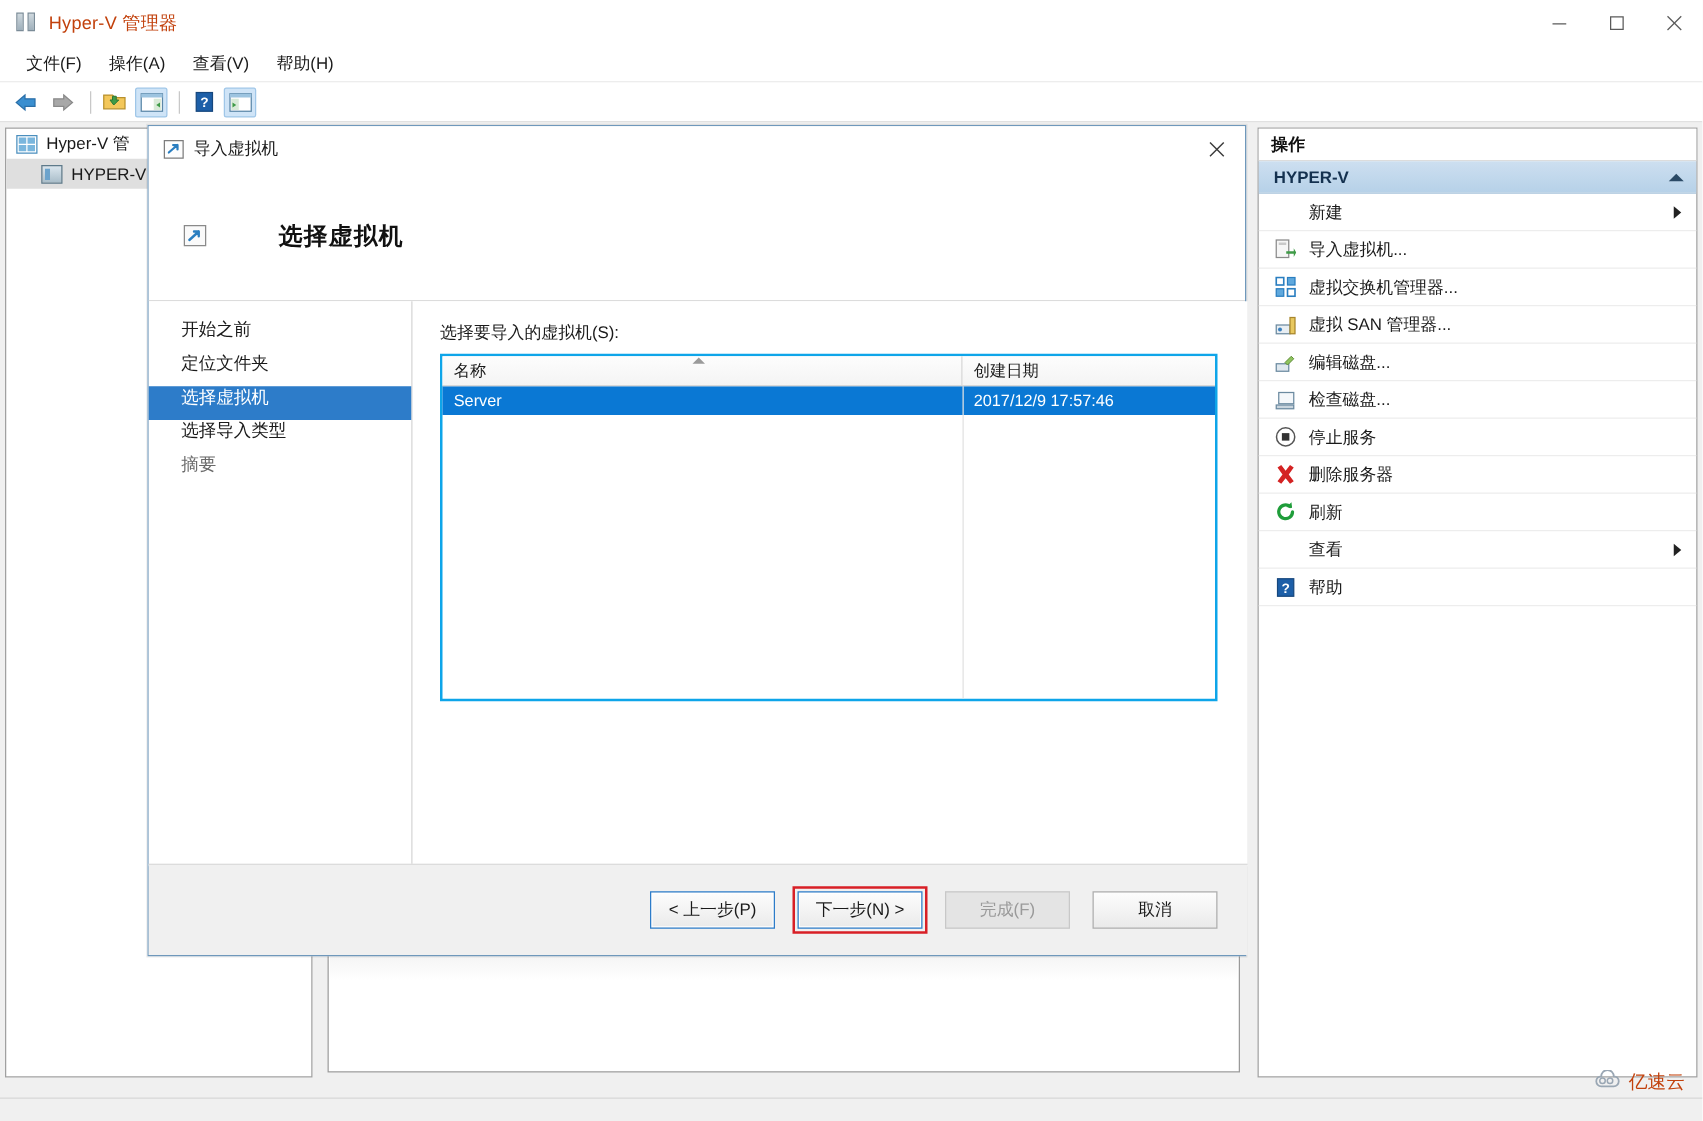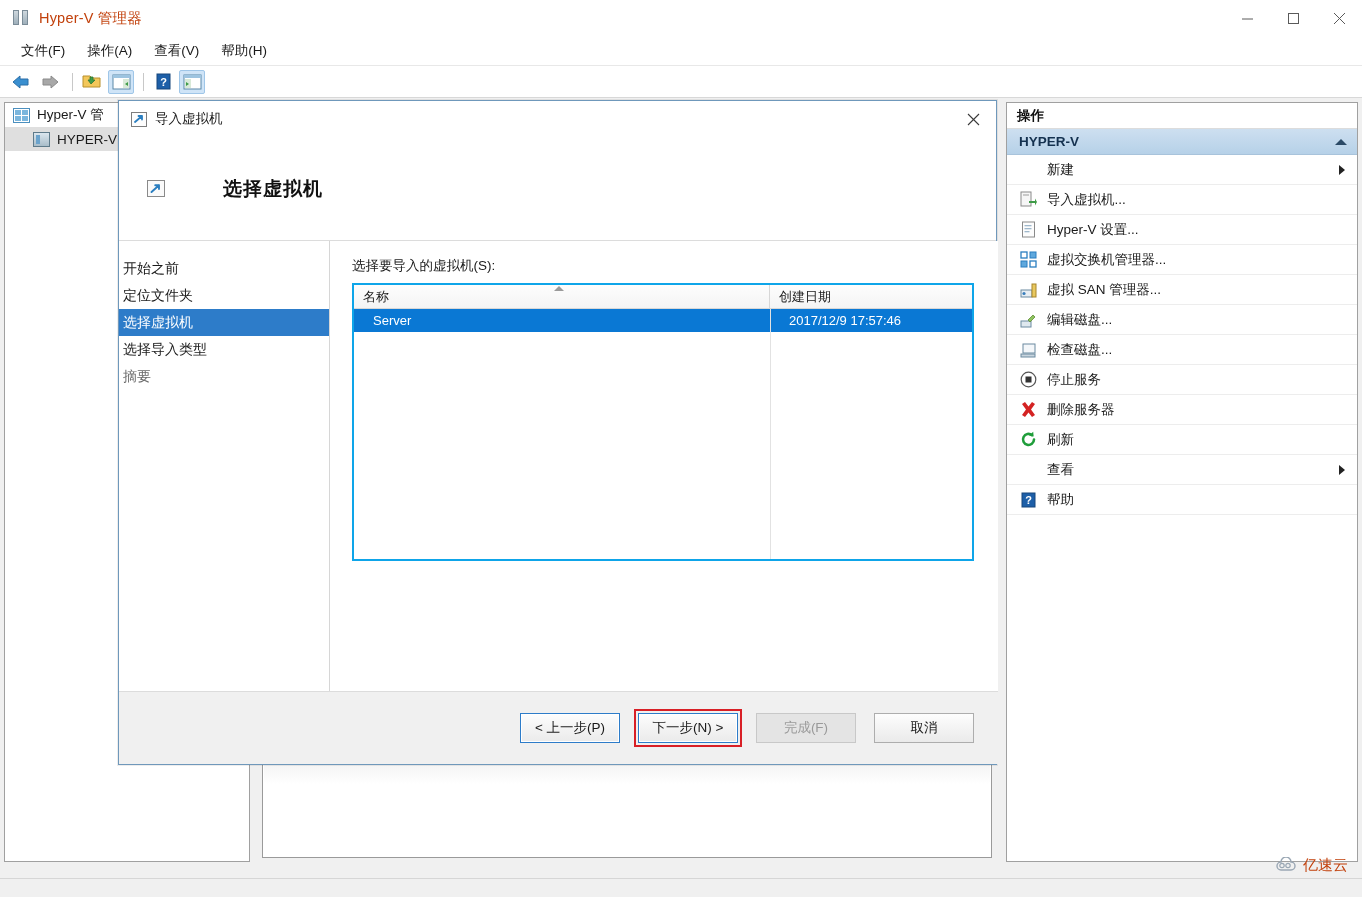--- a/index.html
+++ b/index.html
@@ -118,41 +118,41 @@
                display:flex; align-items:center; justify-content:center; }
 
   .dlg-head { height: 104px; background:#fff; display:flex; align-items:center; padding-left: 28px;
               border-bottom: 1px solid #dcdcdc; }
   .dlg-head .hd-ico { width:18px;height:17px;border:1px solid #8a8a8a;background:#fafafa;
                       display:flex;align-items:center;justify-content:center; }
   .dlg-head .hd-title { margin-left: 58px; font-size: 19px; font-weight: bold; color:#111; letter-spacing:1px; }
 
   .dlg-content { position:absolute; top: 140px; left:0; width:879px; height: 452px; background:#fff; display:flex; }
   .steps { width: 214px; padding-top: 14px; border-right: 1px solid #d6d6d6; }
-  .step { height: 27px; display:flex; align-items:center; padding-left: 4px;
+  .step { height: 27px; display:flex; align-items:flex-start; padding-left: 26px;
           font-size: 14px; color:#1a1a1a; }
   .step.active { background:#2d7cc9; color:#ffffff; }
   .step.muted { color:#6a6a6a; }
 
   .panel { flex:1; padding: 16px 24px 0 22px; }
   .panel-label { font-size: 13.5px; color:#1a1a1a; margin-bottom: 8px; }
   .listview { width: 622px; height: 278px; border: 2px solid #0ea5e9; background:#fff;
               position: relative; }
   .lv-head { display:flex; height: 24px; background: linear-gradient(#fdfdfd,#f4f4f4);
              border-bottom: 1px solid #d7d7d7; position: relative; }
   .lv-col { display:flex; align-items:center; padding-left: 9px; font-size:13px; color:#1a1a1a;
             position: relative; }
   .lv-col.c1 { width: 416px; border-right: 1px solid #d7d7d7; }
   .lv-col.c2 { flex:1; }
   .sort-caret { position:absolute; left: 200px; top: 1px; width:0;height:0;
                 border-left:5px solid transparent;border-right:5px solid transparent;
                 border-bottom:5px solid #9a9a9a; }
   .lv-row { display:flex; height: 23px; align-items:center; }
   .lv-row.selected { background:#0a78d4; color:#ffffff; }
-  .lv-cell { font-size:13px; padding-left: 19px; white-space:nowrap; }
+  .lv-cell { font-size:13px; padding-left: 9px; white-space:nowrap; }
   .lv-cell.c1 { width: 416px; }
   .lv-cell.c2 { flex:1; }
   .lv-divider { position:absolute; top:24px; bottom:0; left: 416px; width:1px; background:#e2e2e2; }
 
   .dlg-footer { position:absolute; bottom:0; left:0; width:879px; height: 73px;
                 background: #f0f0f0; border-top: 1px solid #dcdcdc;
                 display:flex; align-items:center; justify-content:flex-end; padding-right: 20px; gap: 10px; }
   .btn { min-width: 100px; height: 30px; font-size: 13.5px; color:#1a1a1a;
          background: linear-gradient(#fdfdfd,#eaeaea); border:1px solid #adadad;
          display:flex; align-items:center; justify-content:center; }
@@ -285,31 +285,20 @@
         <span class="act-ico">
           <svg width="17" height="17" viewBox="0 0 17 17">
               <rect x="1" y="1" width="10" height="14" fill="#f6f6f6" stroke="#8a8a8a" stroke-width="1"></rect>
               <rect x="3" y="3" width="6" height="2" fill="#c9c9c9"></rect>
               <path d="M9 10 L15 10 L15 7.5 L17 11 L15 14.5 L15 12 L9 12 Z" fill="#3f9b47"></path>
             </svg>
         </span>
         <span class="act-label">导入虚拟机...</span>
       </div>
 
-      <div class="act-row">
-        <span class="act-ico">
-          <svg width="15" height="17" viewBox="0 0 15 17">
-              <rect x="1.5" y="1" width="12" height="15" fill="#fdfdfd" stroke="#8a8a8a" stroke-width="1"></rect>
-              <rect x="3.5" y="4" width="7" height="1.3" fill="#9fb8cc"></rect>
-              <rect x="3.5" y="7" width="7" height="1.3" fill="#9fb8cc"></rect>
-              <rect x="3.5" y="10" width="5" height="1.3" fill="#9fb8cc"></rect>
-            </svg>
-        </span>
-        <span class="act-label">Hyper-V 设置...</span>
-      </div>
 
       <div class="act-row">
         <span class="act-ico">
           <svg width="17" height="17" viewBox="0 0 17 17">
               <rect x="1" y="1" width="6" height="6" fill="#ffffff" stroke="#2a7ec0" stroke-width="1.3"></rect>
               <rect x="10" y="1" width="6" height="6" fill="#5fa8dd" stroke="#2a7ec0" stroke-width="1"></rect>
               <rect x="1" y="10" width="6" height="6" fill="#5fa8dd" stroke="#2a7ec0" stroke-width="1"></rect>
               <rect x="10" y="10" width="6" height="6" fill="#ffffff" stroke="#2a7ec0" stroke-width="1.3"></rect>
             </svg>
         </span>

